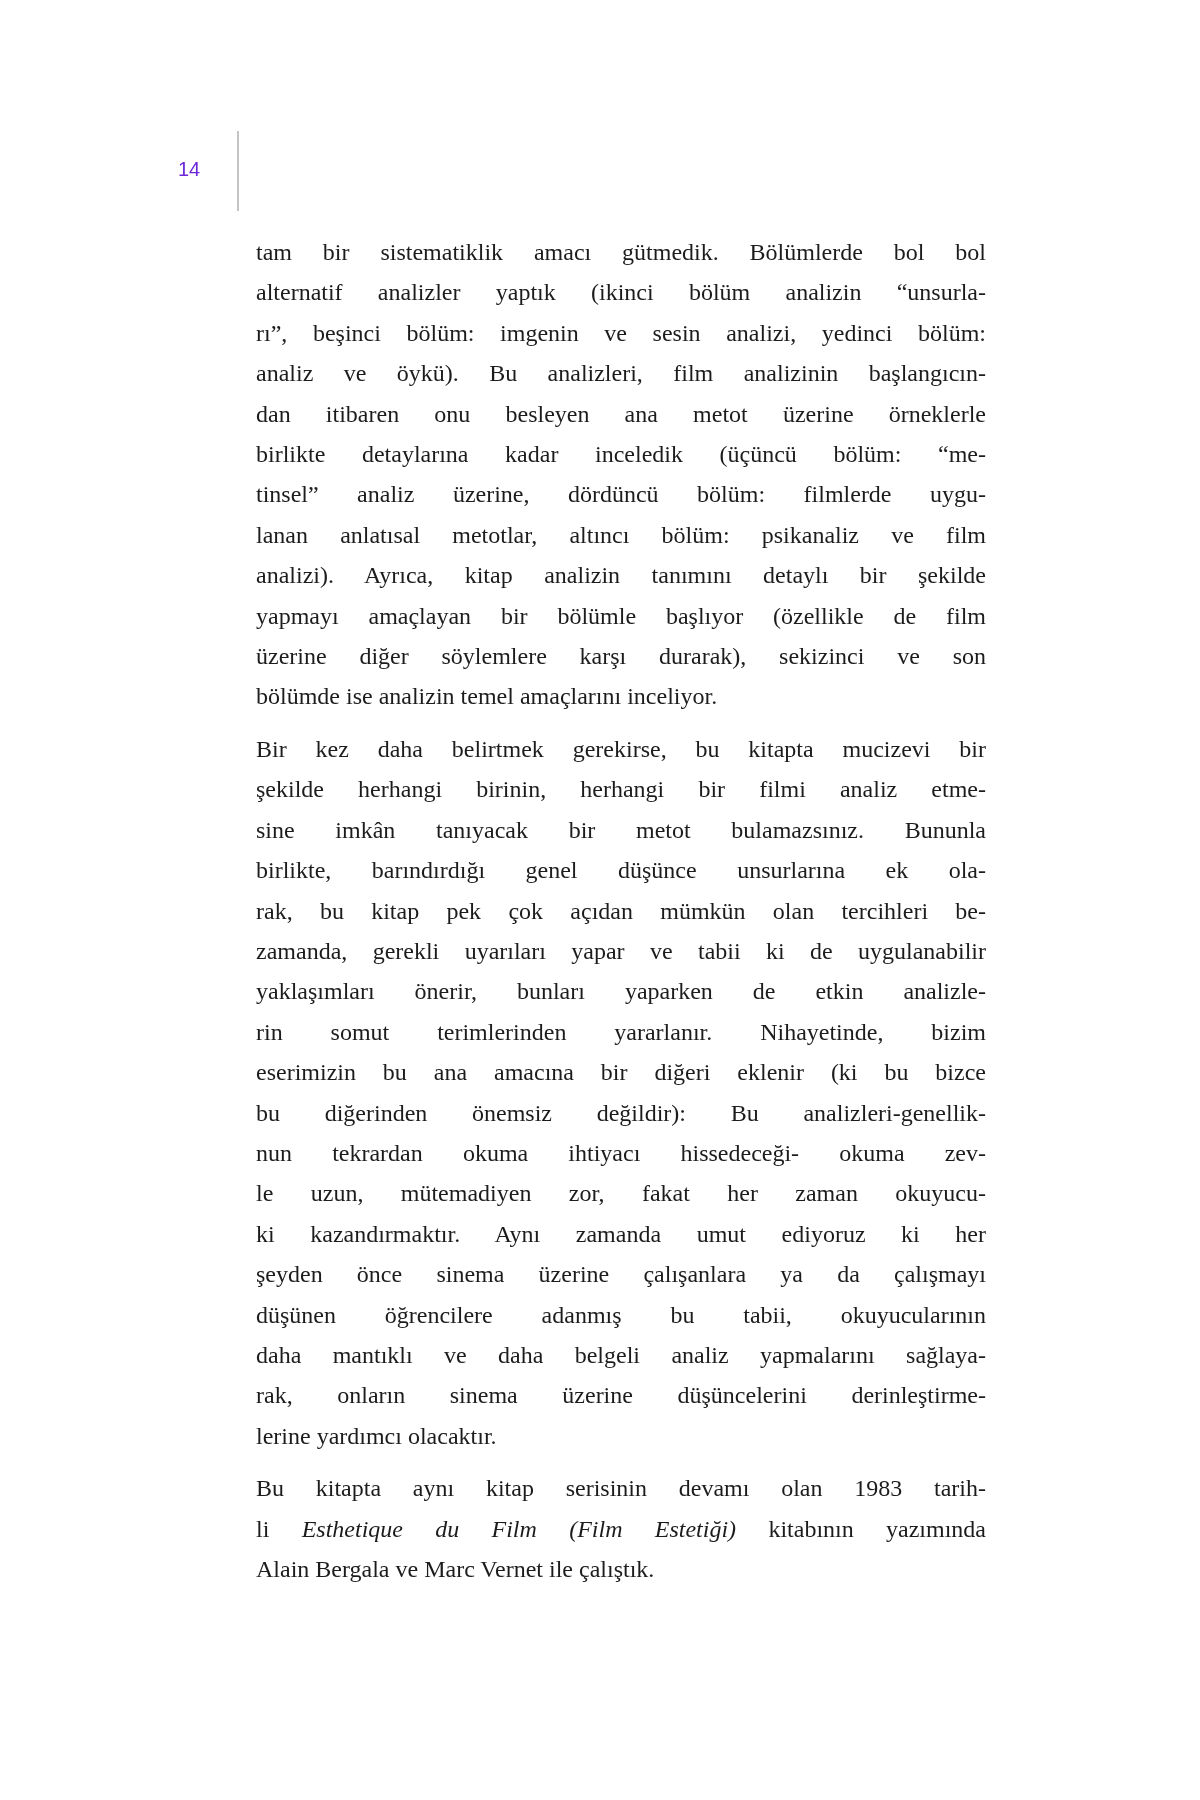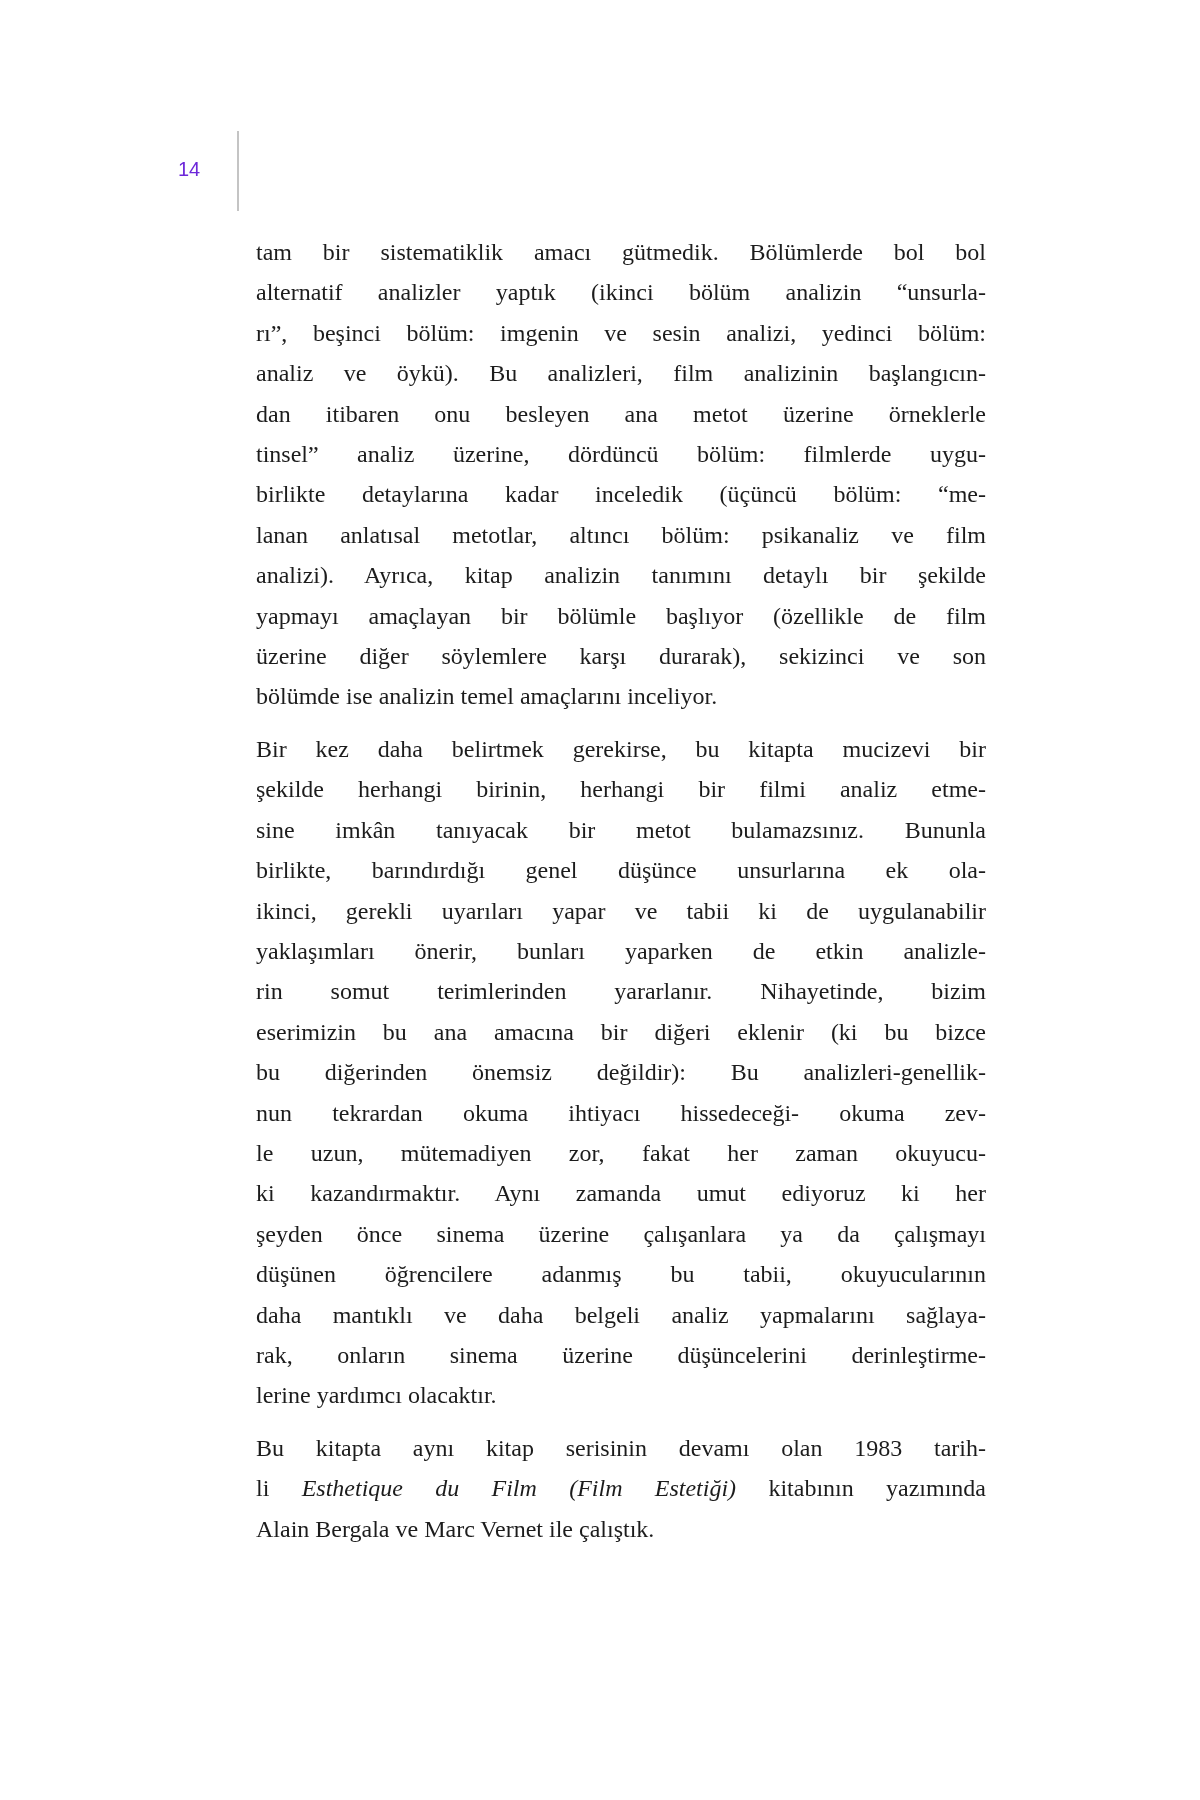--- a/index.html
+++ b/index.html
@@ -66,35 +66,36 @@
 <div class="header-rule"></div>
 
 <div class="body-text">
 
   <p class="paragraph">
     <span class="line">tam bir sistematiklik amacı gütmedik. Bölümlerde bol bol</span>
     <span class="line">alternatif analizler yaptık (ikinci bölüm analizin “unsurla-</span>
     <span class="line">rı”, beşinci bölüm: imgenin ve sesin analizi, yedinci bölüm:</span>
     <span class="line">analiz ve öykü). Bu analizleri, film analizinin başlangıcın-</span>
     <span class="line">dan itibaren onu besleyen ana metot üzerine örneklerle</span>
+    <span class="line">birlikte detaylarına kadar inceledik (üçüncü bölüm: “me-</span>
     <span class="line">tinsel” analiz üzerine, dördüncü bölüm: filmlerde uygu-</span>
-    <span class="line">birlikte detaylarına kadar inceledik (üçüncü bölüm: “me-</span>
     <span class="line">lanan anlatısal metotlar, altıncı bölüm: psikanaliz ve film</span>
     <span class="line">analizi). Ayrıca, kitap analizin tanımını detaylı bir şekilde</span>
     <span class="line">yapmayı amaçlayan bir bölümle başlıyor (özellikle de film</span>
     <span class="line">üzerine diğer söylemlere karşı durarak), sekizinci ve son</span>
     <span class="line last">bölümde ise analizin temel amaçlarını inceliyor.</span>
   </p>
 
   <p class="paragraph">
     <span class="line">Bir kez daha belirtmek gerekirse, bu kitapta mucizevi bir</span>
     <span class="line">şekilde herhangi birinin, herhangi bir filmi analiz etme-</span>
     <span class="line">sine imkân tanıyacak bir metot bulamazsınız. Bununla</span>
     <span class="line">birlikte, barındırdığı genel düşünce unsurlarına ek ola-</span>
-    <span class="line">ikinci, gerekli uyarıları yapar ve tabii ki de uygulanabilir</span>
+    <span class="line">rak, bu kitap pek çok açıdan mümkün olan tercihleri be-</span>
+    <span class="line">zamanda, gerekli uyarıları yapar ve tabii ki de uygulanabilir</span>
     <span class="line">yaklaşımları önerir, bunları yaparken de etkin analizle-</span>
     <span class="line">rin somut terimlerinden yararlanır. Nihayetinde, bizim</span>
     <span class="line">eserimizin bu ana amacına bir diğeri eklenir (ki bu bizce</span>
     <span class="line">bu diğerinden önemsiz değildir): Bu analizleri-genellik-</span>
     <span class="line">nun tekrardan okuma ihtiyacı hissedeceği- okuma zev-</span>
     <span class="line">le uzun, mütemadiyen zor, fakat her zaman okuyucu-</span>
     <span class="line">ki kazandırmaktır. Aynı zamanda umut ediyoruz ki her</span>
     <span class="line">şeyden önce sinema üzerine çalışanlara ya da çalışmayı</span>
     <span class="line">düşünen öğrencilere adanmış bu tabii, okuyucularının</span>
     <span class="line">daha mantıklı ve daha belgeli analiz yapmalarını sağlaya-</span>

